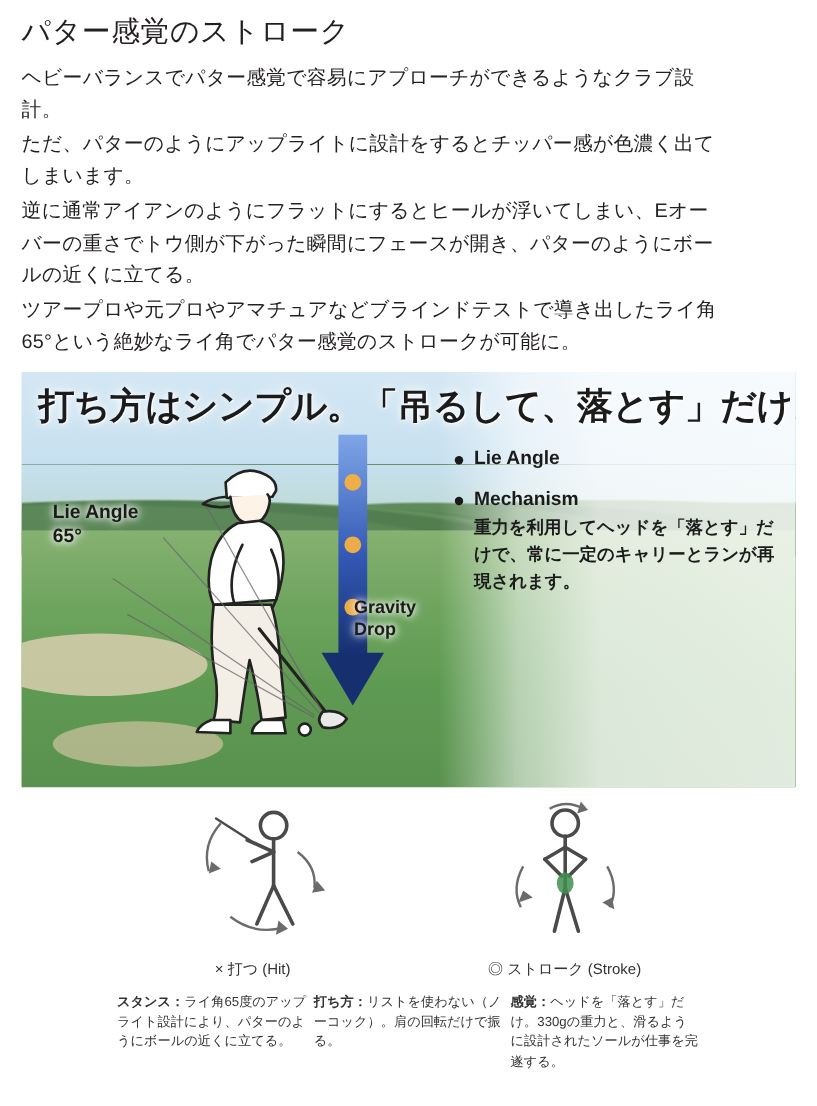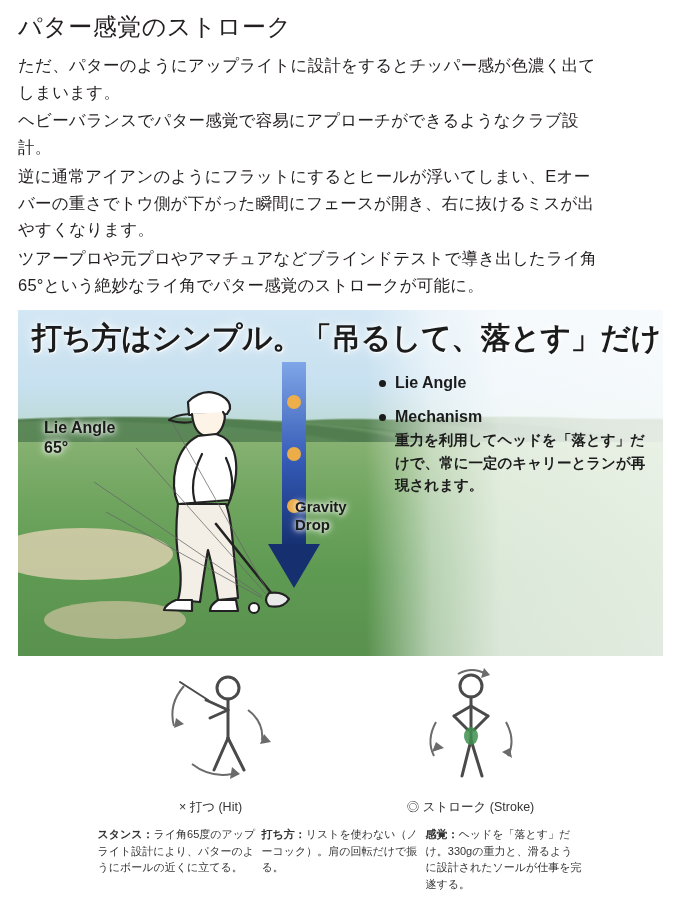--- a/index.html
+++ b/index.html
@@ -154,23 +154,23 @@
   .note b { font-weight: 700; }
 </style>
 </head>
 <body>
 
 <div class="page">
 
   <h1 class="heading">パター感覚のストローク</h1>
 
   <div class="body-copy">
+    <p>ヘビーバランスでパター感覚で容易にアプローチができるようなクラブ設計。</p>
     <p>ただ、パターのようにアップライトに設計をするとチッパー感が色濃く出てしまいます。</p>
-    <p>ヘビーバランスでパター感覚で容易にアプローチができるようなクラブ設計。</p>
-    <p>逆に通常アイアンのようにフラットにするとヒールが浮いてしまい、Eオーバーの重さでトウ側が下がった瞬間にフェースが開き、右に抜けるミスが出やすくなります。</p>
+    <p>逆に通常アイアンのようにフラットにするとヒールが浮いてしまい、Eオーバーの重さでトウ側が下がった瞬間にフェースが開き、パターのようにボールの近くに立てる。</p>
     <p>ツアープロや元プロやアマチュアなどブラインドテストで導き出したライ角65°という絶妙なライ角でパター感覚のストロークが可能に。</p>
   </div>
 
   <div class="hero">
     <div class="sky"></div>
     <div class="treeline"></div>
     <div class="fairway"></div>
     <div class="bunker"></div>
     <div class="bunker2"></div>
     <div class="rightpanel"></div>

